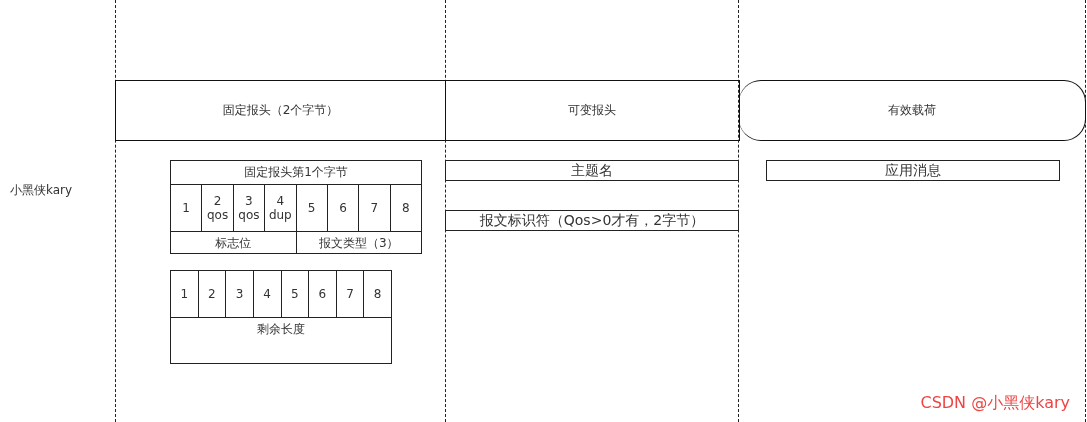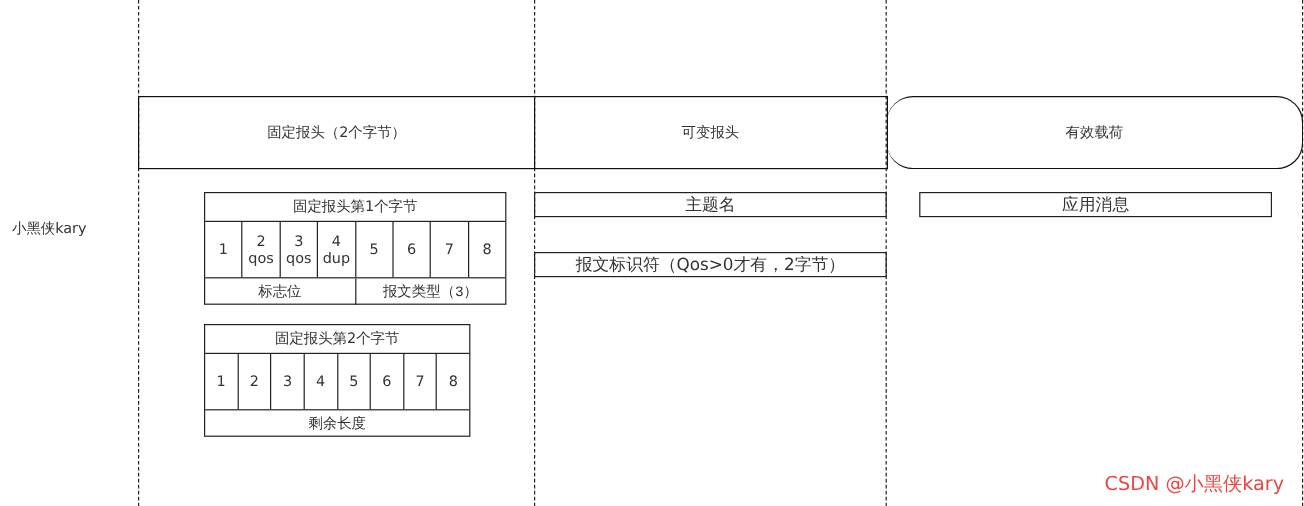--- a/index.html
+++ b/index.html
@@ -61,26 +61,25 @@
       </div>
     <div class="cell">
         <span>7</span>
       </div>
     <div class="cell">
         <span>8</span>
       </div>
   </div>
   <div class="foot">
     <div style="width:50%;border-right:1px solid #222;">标志位</div>
-    <div style="width:50%;font-family:Liberation Mono, monospace;">报文类型（3）</div>
+    <div style="width:50%;">报文类型（3）</div>
   </div>
 </div>
 
 <div class="tbl" style="left:170px;top:270px;width:222px;height:94px;">
-  <div class="title">固定报头第2个字节</div>
   <div class="cells">
     <div class="cell">1</div>
     <div class="cell">2</div>
     <div class="cell">3</div>
     <div class="cell">4</div>
     <div class="cell">5</div>
     <div class="cell">6</div>
     <div class="cell">7</div>
     <div class="cell">8</div>
   </div>

